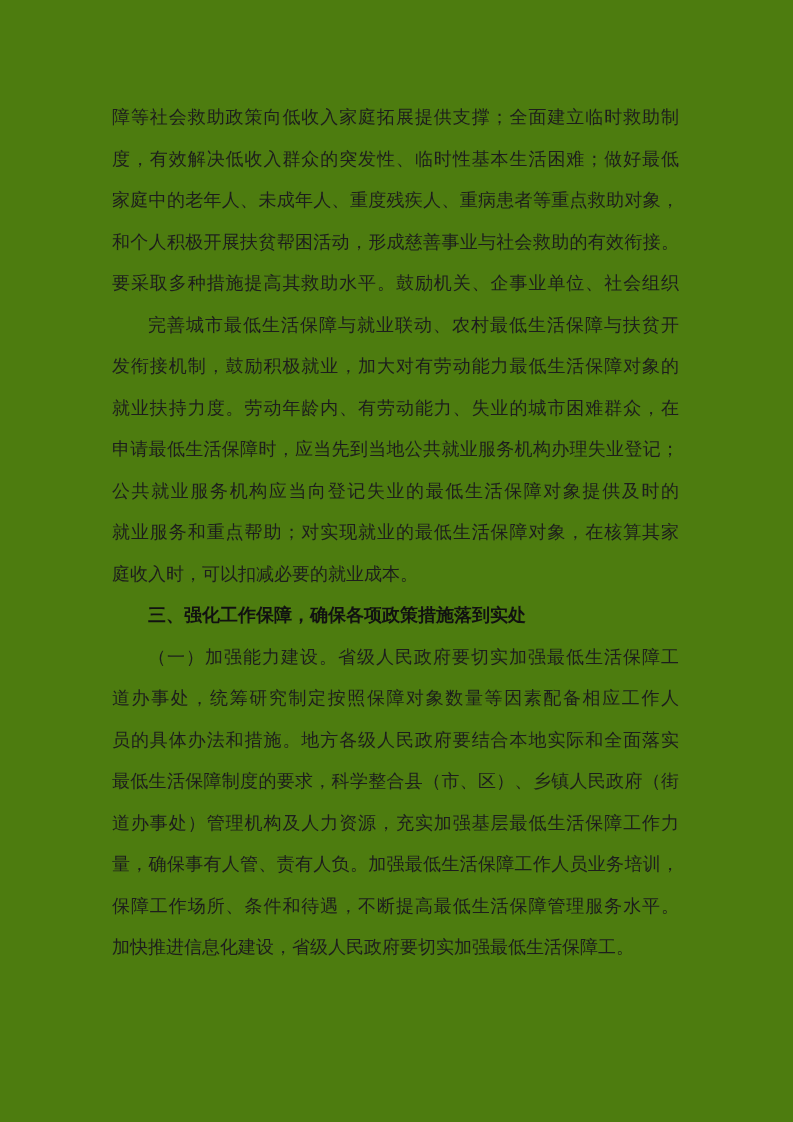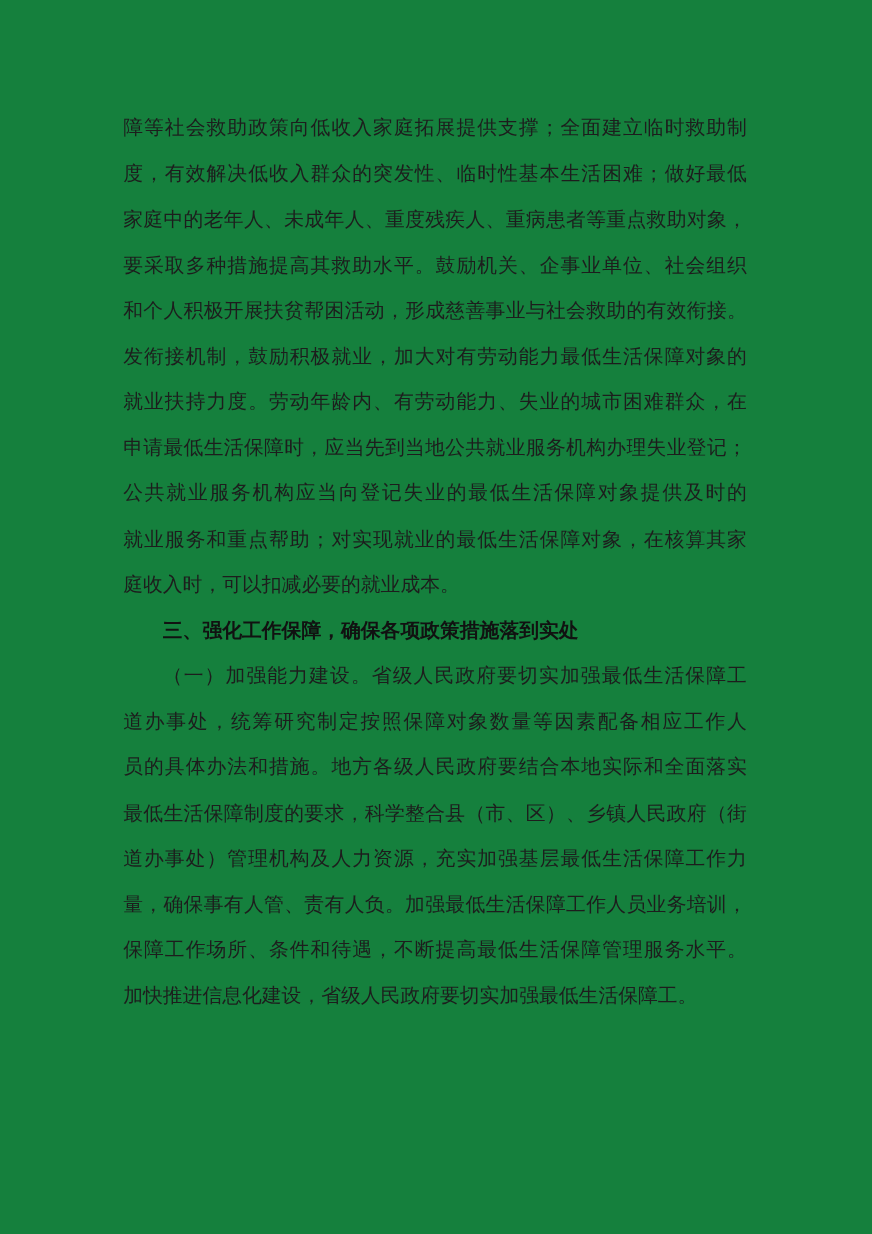--- a/index.html
+++ b/index.html
@@ -4,21 +4,21 @@
 <style>
   html, body {
     margin: 0;
     padding: 0;
     background: #ffffff;
   }
   .page {
     position: relative;
     width: 793px;
     height: 1122px;
-    background: #15803d;
+    background: #4d7c0f;
     overflow: hidden;
   }
   .text-block {
     position: absolute;
     left: 112px;
     top: 96px;
     width: 567px;
     color: #1d1d1d;
     font-family: "DejaVu Serif", "Liberation Serif", serif;
     font-size: 18px;
@@ -48,22 +48,23 @@
   }
 </style>
 </head>
 <body>
 
 <div class="page">
   <div class="text-block" id="text-block">
       <div class="line">障等社会救助政策向低收入家庭拓展提供支撑；全面建立临时救助制</div>
       <div class="line">度，有效解决低收入群众的突发性、临时性基本生活困难；做好最低</div>
       <div class="line">家庭中的老年人、未成年人、重度残疾人、重病患者等重点救助对象，</div>
+      <div class="line">和个人积极开展扶贫帮困活动，形成慈善事业与社会救助的有效衔接。</div>
       <div class="line">要采取多种措施提高其救助水平。鼓励机关、企事业单位、社会组织</div>
-      <div class="line">和个人积极开展扶贫帮困活动，形成慈善事业与社会救助的有效衔接。</div>
+      <div class="line indent">完善城市最低生活保障与就业联动、农村最低生活保障与扶贫开</div>
       <div class="line">发衔接机制，鼓励积极就业，加大对有劳动能力最低生活保障对象的</div>
       <div class="line">就业扶持力度。劳动年龄内、有劳动能力、失业的城市困难群众，在</div>
       <div class="line">申请最低生活保障时，应当先到当地公共就业服务机构办理失业登记；</div>
       <div class="line">公共就业服务机构应当向登记失业的最低生活保障对象提供及时的</div>
       <div class="line">就业服务和重点帮助；对实现就业的最低生活保障对象，在核算其家</div>
       <div class="line align-left">庭收入时，可以扣减必要的就业成本。</div>
       <div class="line indent heading align-left">三、强化工作保障，确保各项政策措施落到实处</div>
       <div class="line indent">（一）加强能力建设。省级人民政府要切实加强最低生活保障工</div>
       <div class="line">道办事处，统筹研究制定按照保障对象数量等因素配备相应工作人</div>
       <div class="line">员的具体办法和措施。地方各级人民政府要结合本地实际和全面落实</div>

